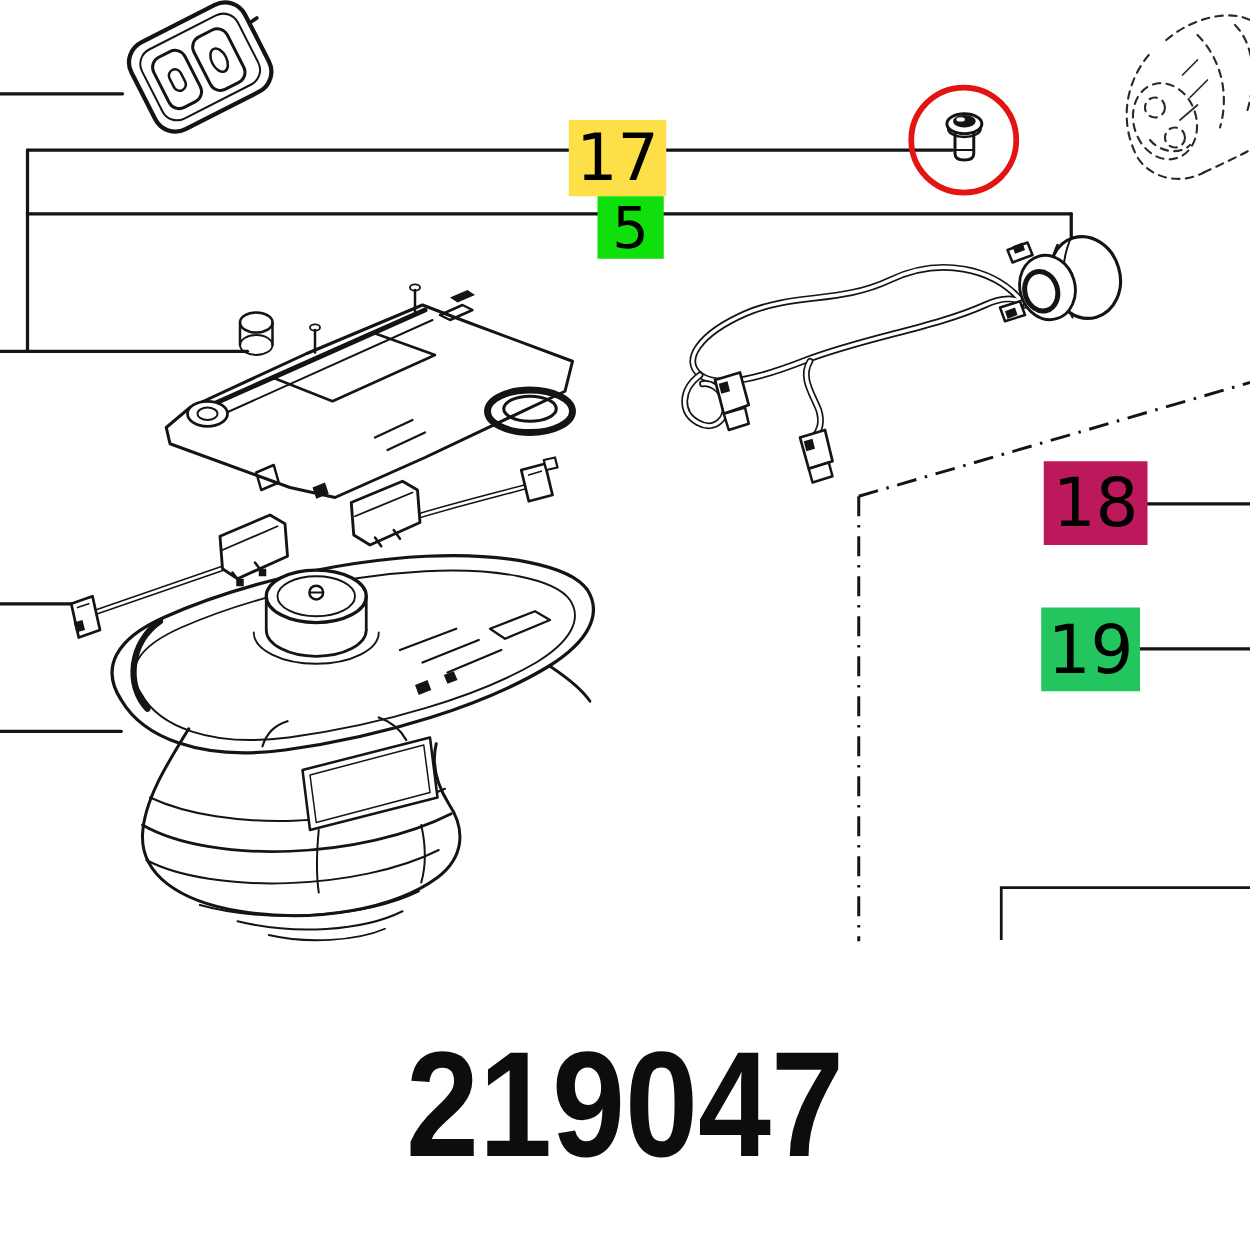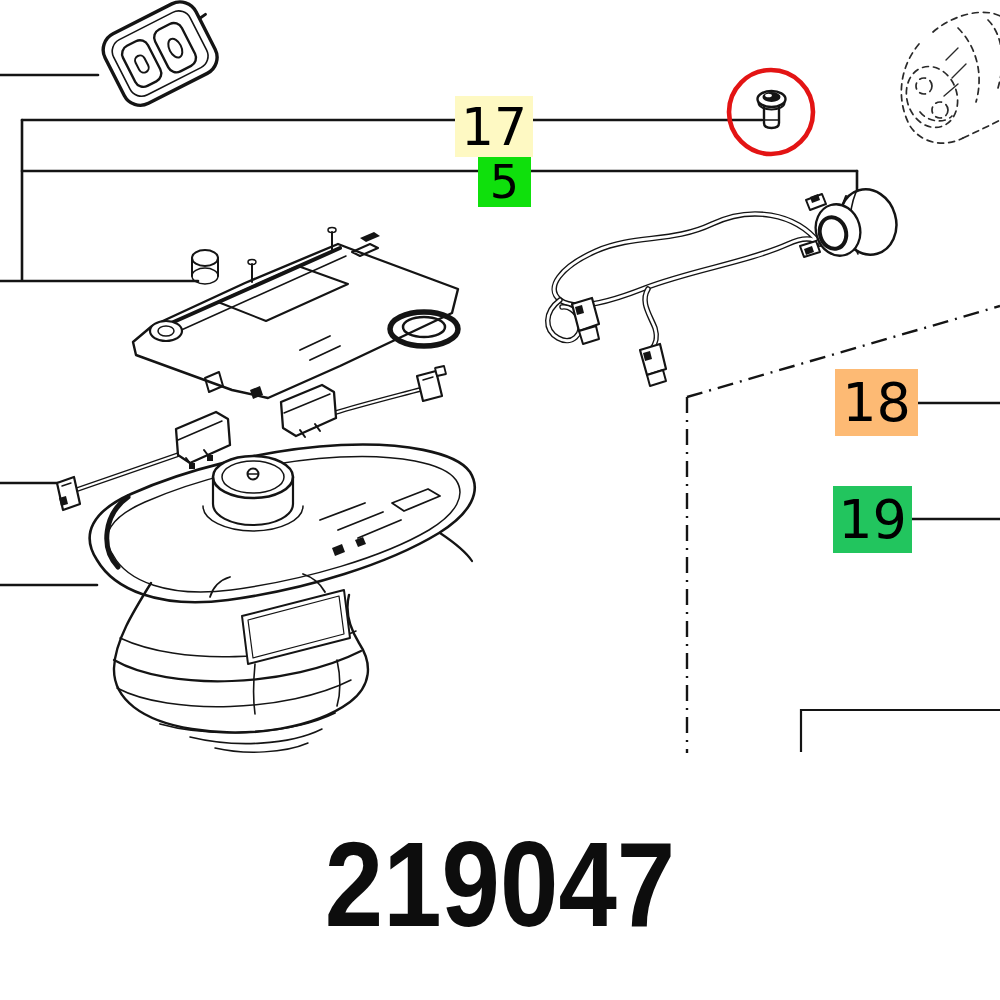--- a/index.html
+++ b/index.html
@@ -209,27 +209,27 @@
 
   <path d="M801,752 L801,710 L1000,710" stroke="#141414" stroke-width="2.2" fill="none" style="stroke: rgb(20, 20, 20);"></path>
 
   <g stroke="#141414" stroke-width="2.4" fill="none" stroke-dasharray="16 7 2 7" style="stroke: rgb(20, 20, 20);">
     <path d="M687,397 L1000,306"></path>
     <path d="M687,397 L687,753"></path>
   </g>
 
 </svg>
 
-<div id="co17" class="callout" style="background: #fef9c3; color: rgb(0, 0, 0);">
+<div id="co17" class="callout" style="background: #fde047; color: rgb(0, 0, 0);">
   <span>17</span>
 </div>
 <div id="co5" class="callout" style="background: rgb(15, 224, 12); color: rgb(0, 0, 0);">
   <span>5</span>
 </div>
-<div id="co18" class="callout" style="background: #fdba74; color: rgb(0, 0, 0);">
+<div id="co18" class="callout" style="background: #be185d; color: rgb(0, 0, 0);">
   <span>18</span>
 </div>
 <div id="co19" class="callout" style="background: #22c55e; color: rgb(0, 0, 0);">
   <span>19</span>
 </div>
 
 <div class="partnum">219047</div>
 
 </div>
 

